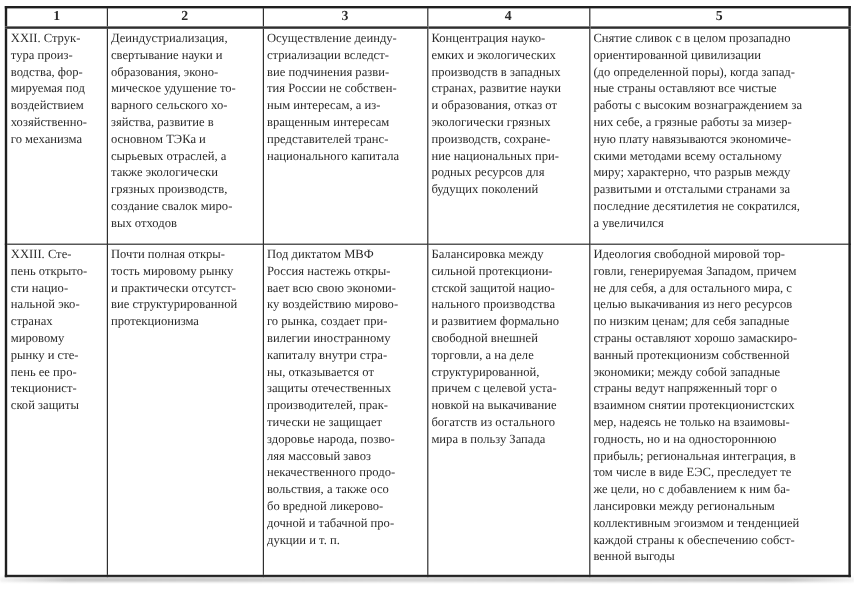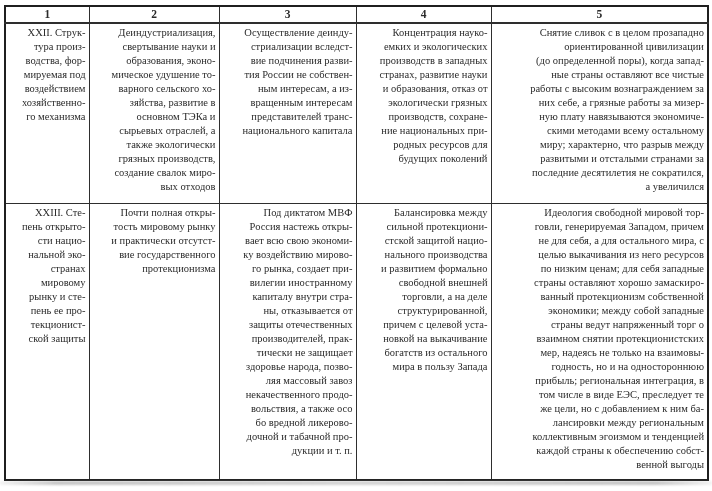--- a/index.html
+++ b/index.html
@@ -20,21 +20,20 @@
     border-collapse: collapse;
     table-layout: fixed;
     border: 2px solid #1f1f1f;
     filter: blur(0.25px);
   }
   table.doc-table th,
   table.doc-table td {
     border: 1px solid #2e2e2e;
     vertical-align: top;
     overflow: hidden;
-    text-align: right;
   }
   table.doc-table th {
     height: 15px;
     padding: 0;
     font-size: 11.5px;
     font-weight: bold;
     text-align: center;
     line-height: 15px;
     border-bottom-width: 2px;
   }
@@ -141,21 +140,21 @@
 нальной эко-
 странах
 мировому
 рынку и сте-
 пень ее про-
 текционист-
 ской защиты</td>
         <td>Почти полная откры-
 тость мировому рынку
 и практически отсутст-
-вие государственного
+вие структурированной
 протекционизма</td>
         <td>Под диктатом МВФ
 Россия настежь откры-
 вает всю свою экономи-
 ку воздействию мирово-
 го рынка, создает при-
 вилегии иностранному
 капиталу внутри стра-
 ны, отказывается от
 защиты отечественных

